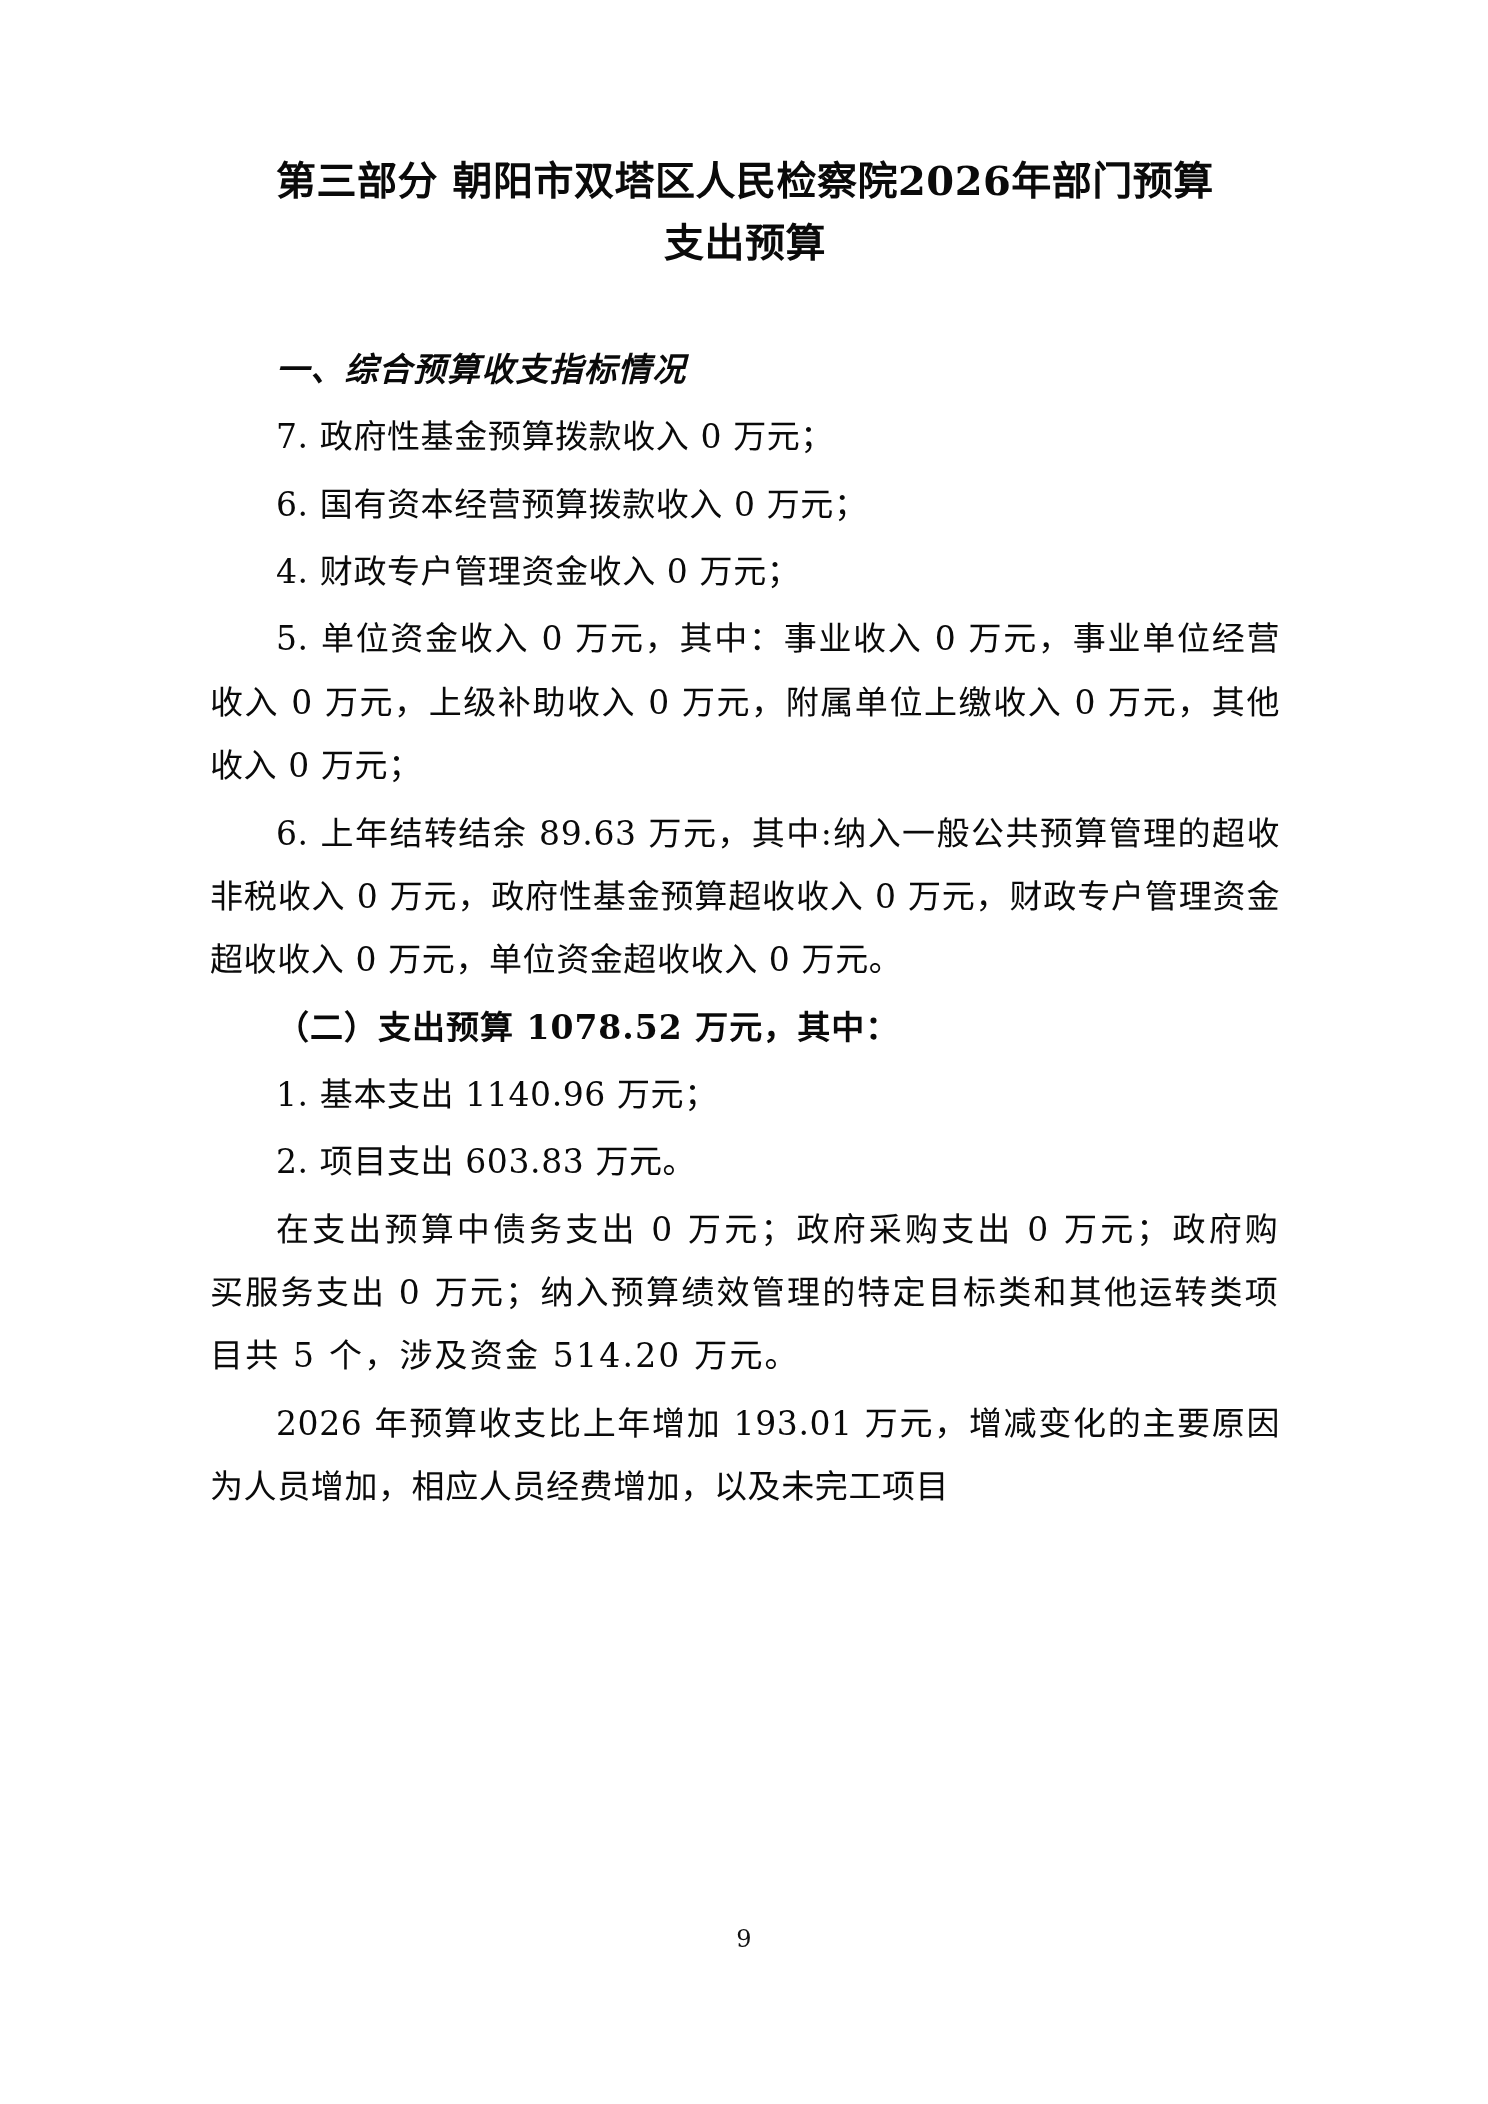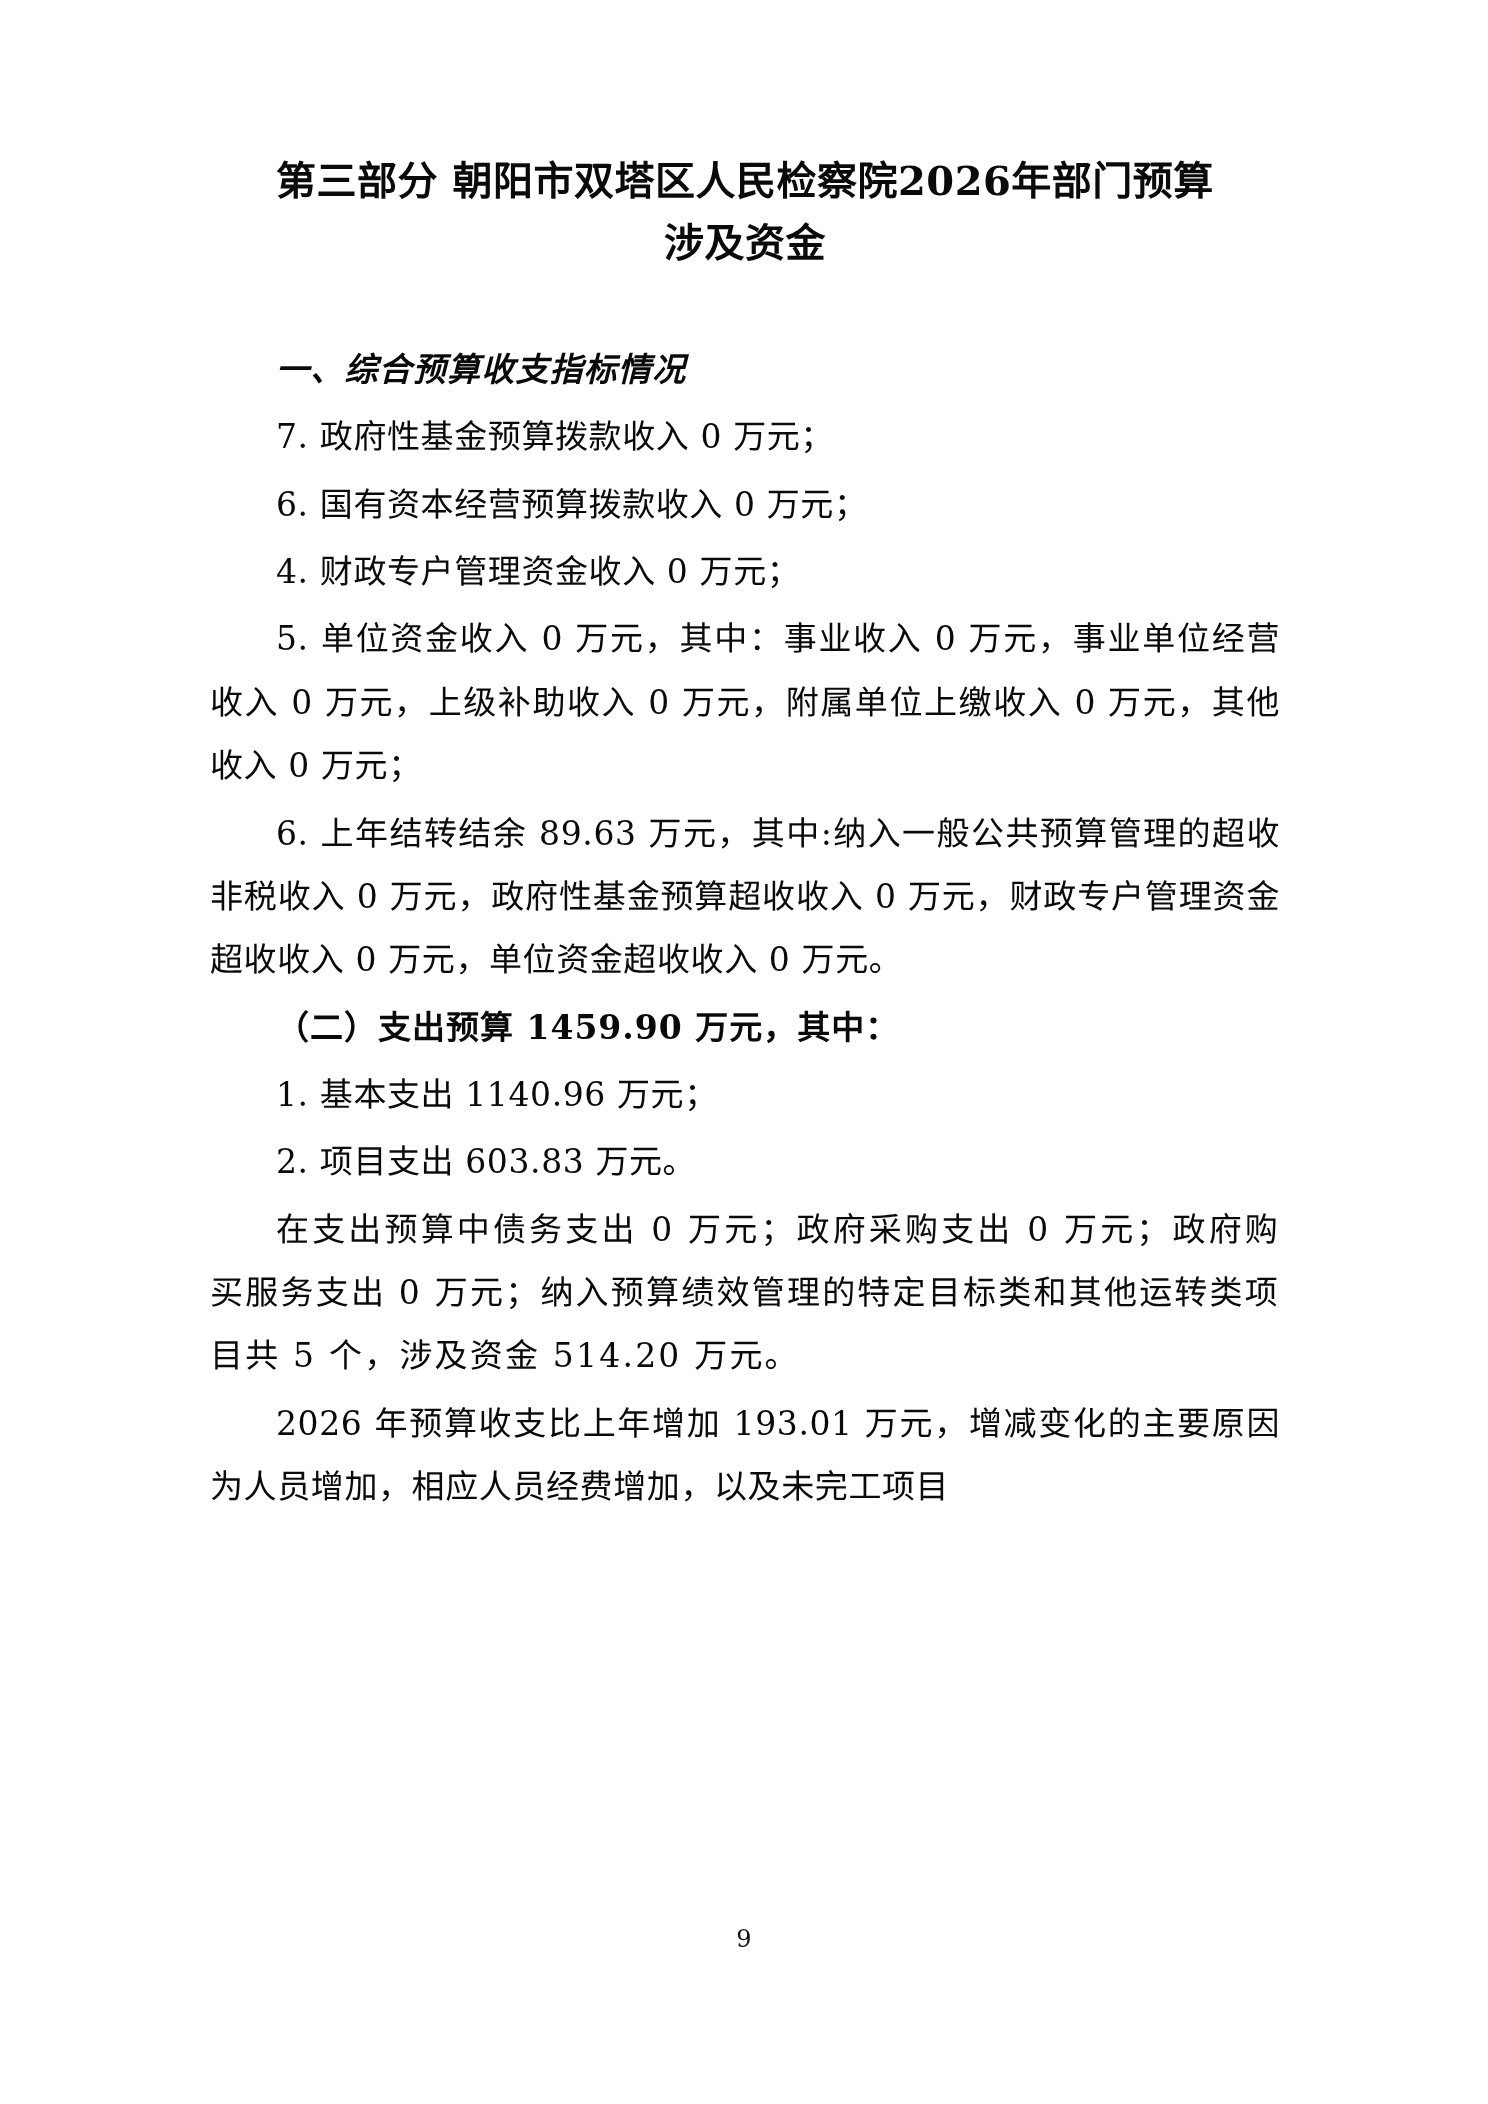--- a/index.html
+++ b/index.html
@@ -76,35 +76,35 @@
 </style>
 </head>
 <body>
 
 <div class="page">
 
   <div class="content">
 
     <h1 class="doc-title">
       <span>第三部分 朝阳市双塔区人民检察院2026年部门预算</span>
-      <span class="title-line-2">涉及资金</span>
+      <span class="title-line-2">支出预算</span>
     </h1>
 
     <div class="body-block">
 
       <p class="para indent heading">一、综合预算收支指标情况</p>
 
 
       <p class="para indent">7. 政府性基金预算拨款收入 0 万元；</p>
       <p class="para indent">6. 国有资本经营预算拨款收入 0 万元；</p>
       <p class="para indent">4. 财政专户管理资金收入 0 万元；</p>
       <p class="para indent">5. 单位资金收入 0 万元，其中：事业收入 0 万元，事业单位经营收入 0 万元，上级补助收入 0 万元，附属单位上缴收入 0 万元，其他收入 0 万元；</p>
       <p class="para indent">6. 上年结转结余 89.63 万元，其中:纳入一般公共预算管理的超收非税收入 0 万元，政府性基金预算超收收入 0 万元，财政专户管理资金超收收入 0 万元，单位资金超收收入 0 万元。</p>
 
-      <p class="para indent sub-heading">（二）支出预算 1459.90 万元，其中：</p>
+      <p class="para indent sub-heading">（二）支出预算 1078.52 万元，其中：</p>
 
       <p class="para indent">1. 基本支出 1140.96 万元；</p>
       <p class="para indent">2. 项目支出 603.83 万元。</p>
 
       <p class="para indent wide">在支出预算中债务支出 0 万元；政府采购支出 0 万元；政府购买服务支出 0 万元；纳入预算绩效管理的特定目标类和其他运转类项目共 5 个，涉及资金 514.20 万元。</p>
 
       <p class="para indent">2026 年预算收支比上年增加 193.01 万元，增减变化的主要原因为人员增加，相应人员经费增加，以及未完工项目</p>
 
     </div>
   </div>

